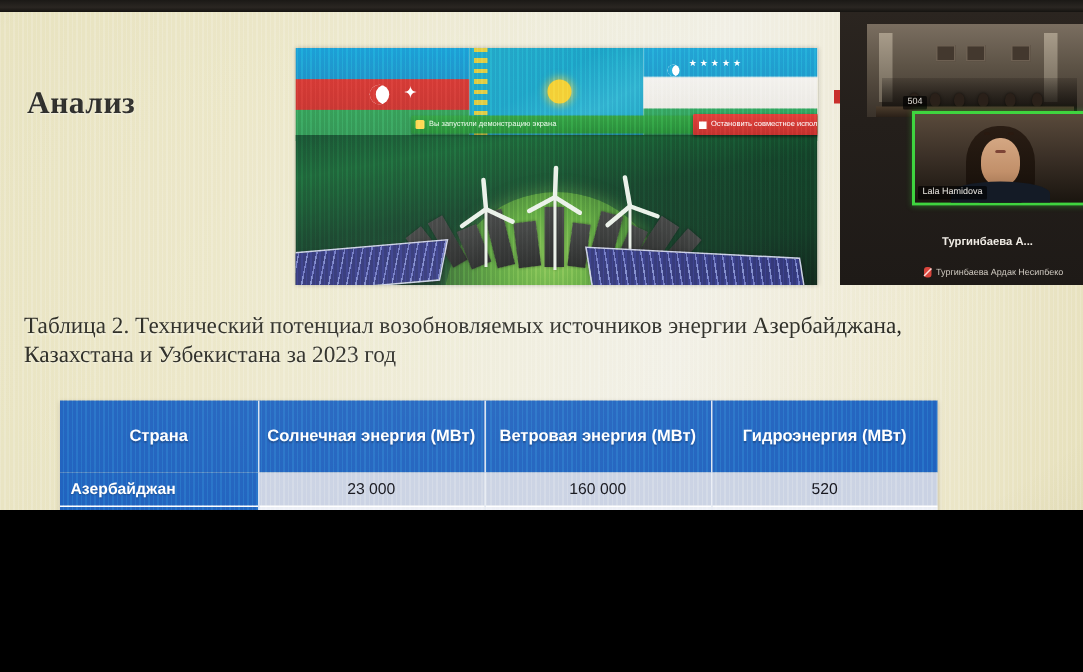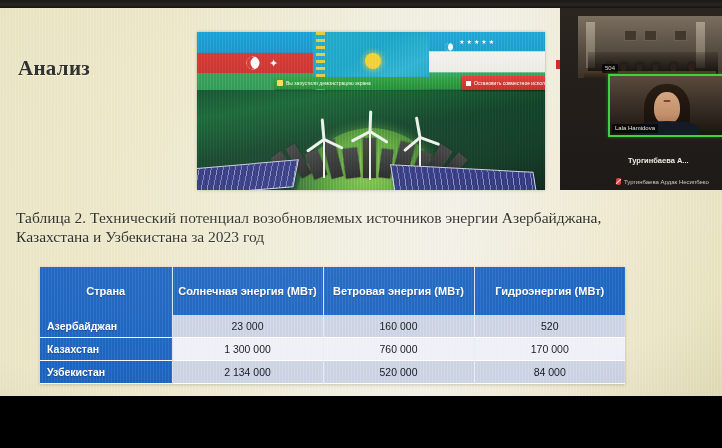--- a/index.html
+++ b/index.html
@@ -1,19 +1,19 @@
 <!DOCTYPE html>
 <html><head>
 <meta charset="utf-8">
 <style>
   html,body{margin:0;padding:0;background:#000;}
   body{width:722px;height:448px;overflow:hidden;font-family:"Liberation Sans",sans-serif;}
 
   
-  #photo{position:relative;width:722px;height:396px;overflow:hidden;background:#f0abfc;}
+  #photo{position:relative;width:722px;height:340px;overflow:hidden;background:#f0abfc;}
 
   
   .bezel-top{position:absolute;left:0;top:0;width:722px;height:8px;
     background:linear-gradient(180deg,#1b1916 0%,#2a2622 60%,#151310 100%);}
   .bezel-bottom{position:absolute;left:0;top:410px;width:722px;height:38px;
     background:linear-gradient(180deg,#100e0c 0%,#241f1b 35%,#14110e 100%);}
   .bezel-sticker{position:absolute;left:668px;top:426px;width:50px;height:17px;
     background:#6fc3d4;border:1px solid #4e96a6;border-radius:1px;
     font-size:6px;color:#13414d;font-style:italic;
     display:flex;align-items:center;justify-content:center;letter-spacing:.4px;

